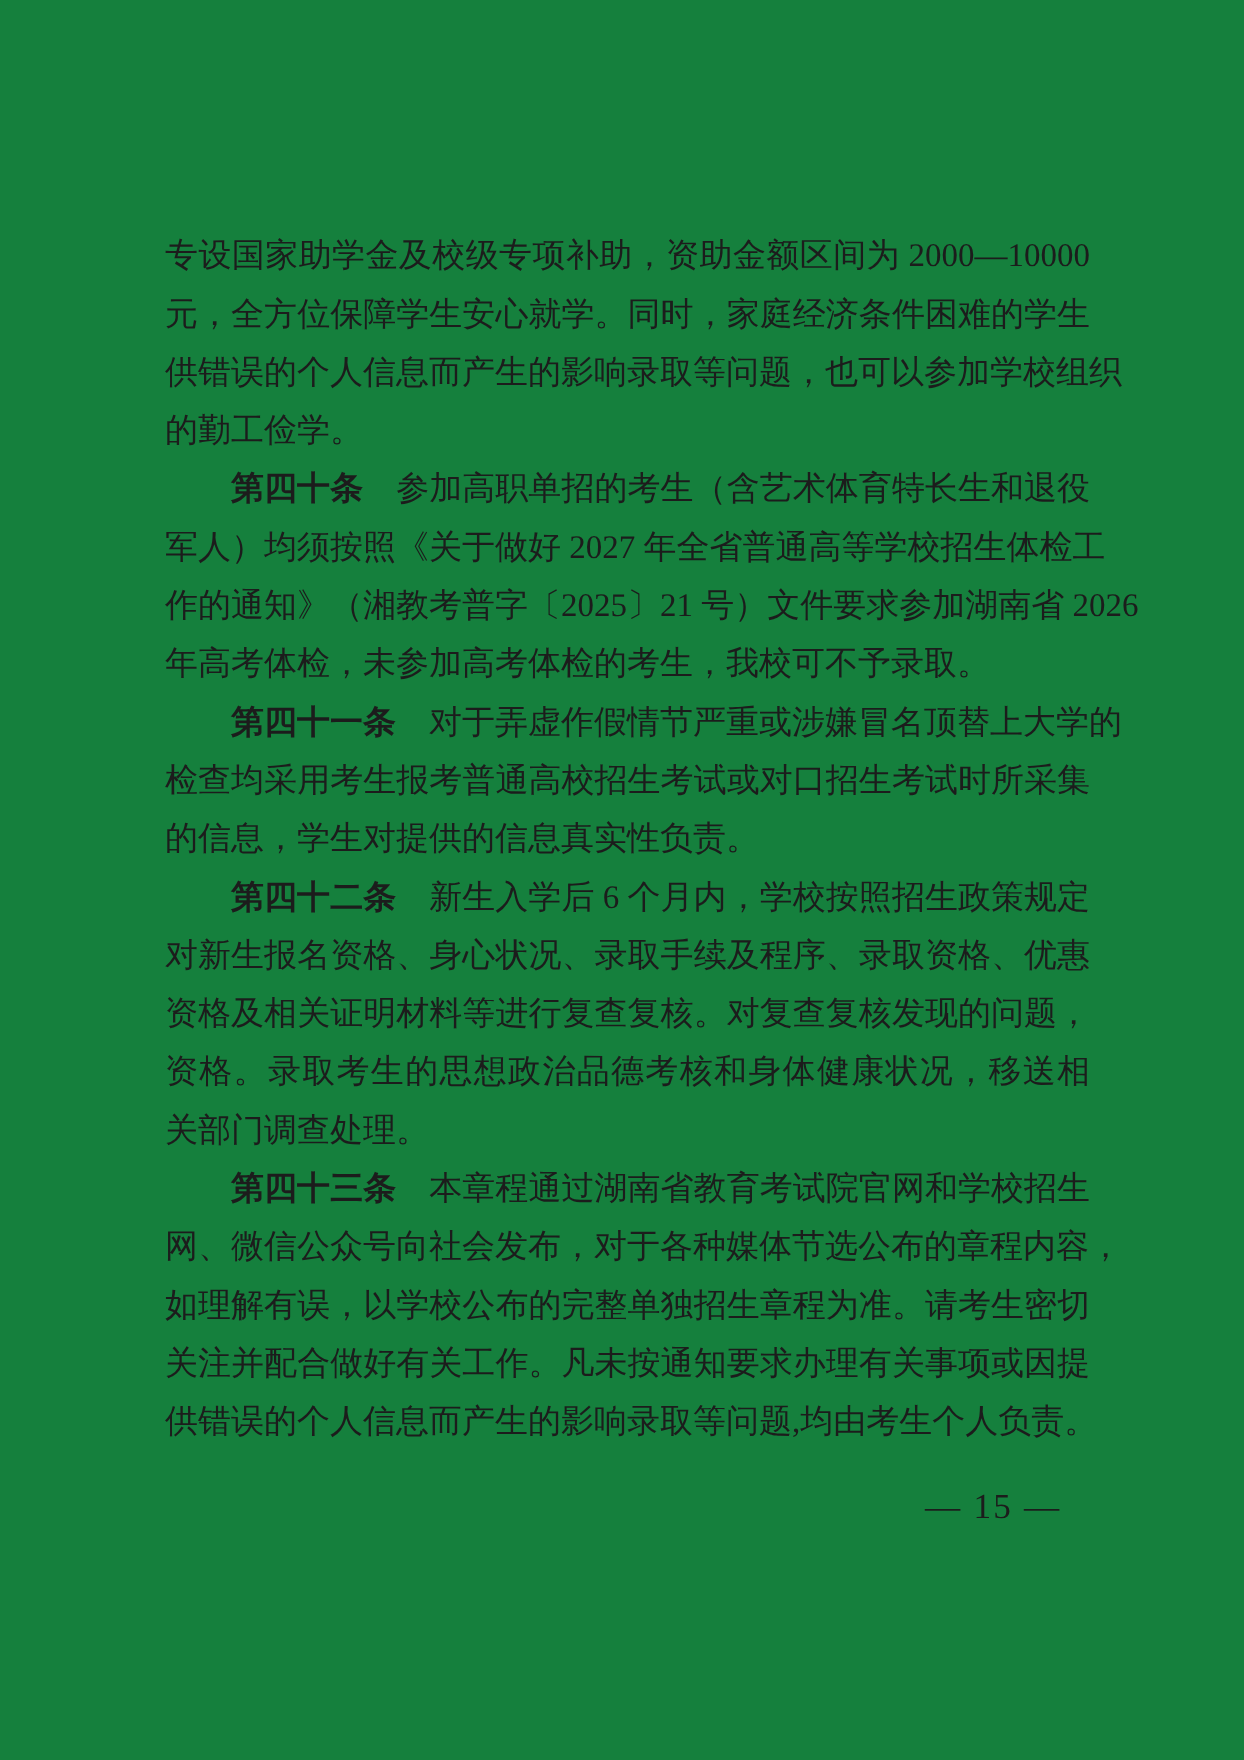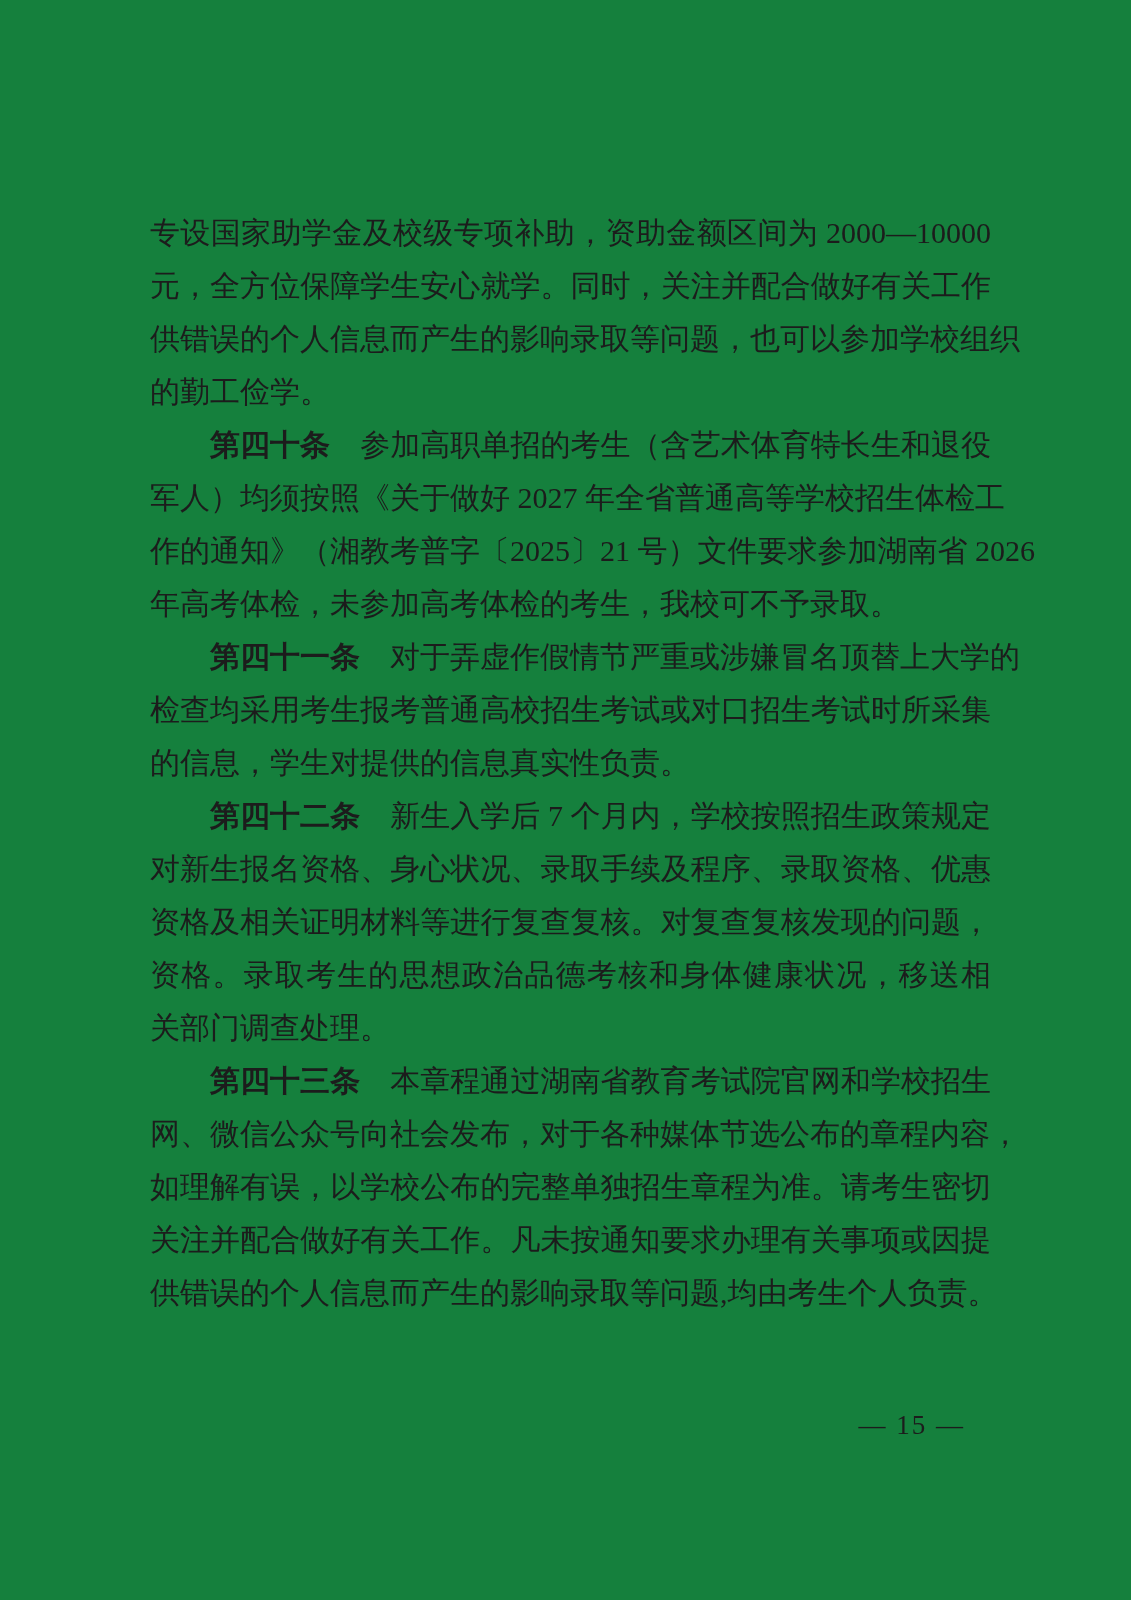--- a/index.html
+++ b/index.html
@@ -43,52 +43,52 @@
   }
   .line.indent {
     padding-left: 60px;
   }
   .term {
     font-weight: 700;
     margin-right: 30px;
   }
   .footer {
     position: absolute;
-    top: 1408px;
+    top: 1352px;
     right: 166px;
-    font-size: 27px;
+    font-size: 32px;
     line-height: 34px;
     color: #1c1c1c;
     letter-spacing: 2px;
   }
 </style>
 </head>
 <body>
 
 <div class="page">
   <div class="body-block" id="document-body">
       <div class="para">
         <div class="line flush">专设国家助学金及校级专项补助，资助金额区间为 2000—10000</div>
-        <div class="line flush">元，全方位保障学生安心就学。同时，关注并配合做好有关工作</div>
+        <div class="line flush">元，全方位保障学生安心就学。同时，家庭经济条件困难的学生</div>
         <div class="line flush">供错误的个人信息而产生的影响录取等问题，也可以参加学校组织</div>
         <div class="line short">的勤工俭学。</div>
       </div>
       <div class="para">
         <div class="line flush indent"><b class="term">第四十条</b><span>参加高职单招的考生（含艺术体育特长生和退役</span></div>
         <div class="line flush">军人）均须按照《关于做好 2027 年全省普通高等学校招生体检工</div>
         <div class="line flush">作的通知》（湘教考普字〔2025〕21 号）文件要求参加湖南省 2026</div>
         <div class="line short">年高考体检，未参加高考体检的考生，我校可不予录取。</div>
       </div>
       <div class="para">
         <div class="line flush indent"><b class="term">第四十一条</b><span>对于弄虚作假情节严重或涉嫌冒名顶替上大学的</span></div>
         <div class="line flush">检查均采用考生报考普通高校招生考试或对口招生考试时所采集</div>
         <div class="line short">的信息，学生对提供的信息真实性负责。</div>
       </div>
       <div class="para">
-        <div class="line flush indent"><b class="term">第四十二条</b><span>新生入学后 7 个月内，学校按照招生政策规定</span></div>
+        <div class="line flush indent"><b class="term">第四十二条</b><span>新生入学后 6 个月内，学校按照招生政策规定</span></div>
         <div class="line flush">对新生报名资格、身心状况、录取手续及程序、录取资格、优惠</div>
         <div class="line flush">资格及相关证明材料等进行复查复核。对复查复核发现的问题，</div>
         <div class="line flush">资格。录取考生的思想政治品德考核和身体健康状况，移送相</div>
         <div class="line short">关部门调查处理。</div>
       </div>
       <div class="para">
         <div class="line flush indent"><b class="term">第四十三条</b><span>本章程通过湖南省教育考试院官网和学校招生</span></div>
         <div class="line flush">网、微信公众号向社会发布，对于各种媒体节选公布的章程内容，</div>
         <div class="line flush">如理解有误，以学校公布的完整单独招生章程为准。请考生密切</div>
         <div class="line flush">关注并配合做好有关工作。凡未按通知要求办理有关事项或因提</div>

